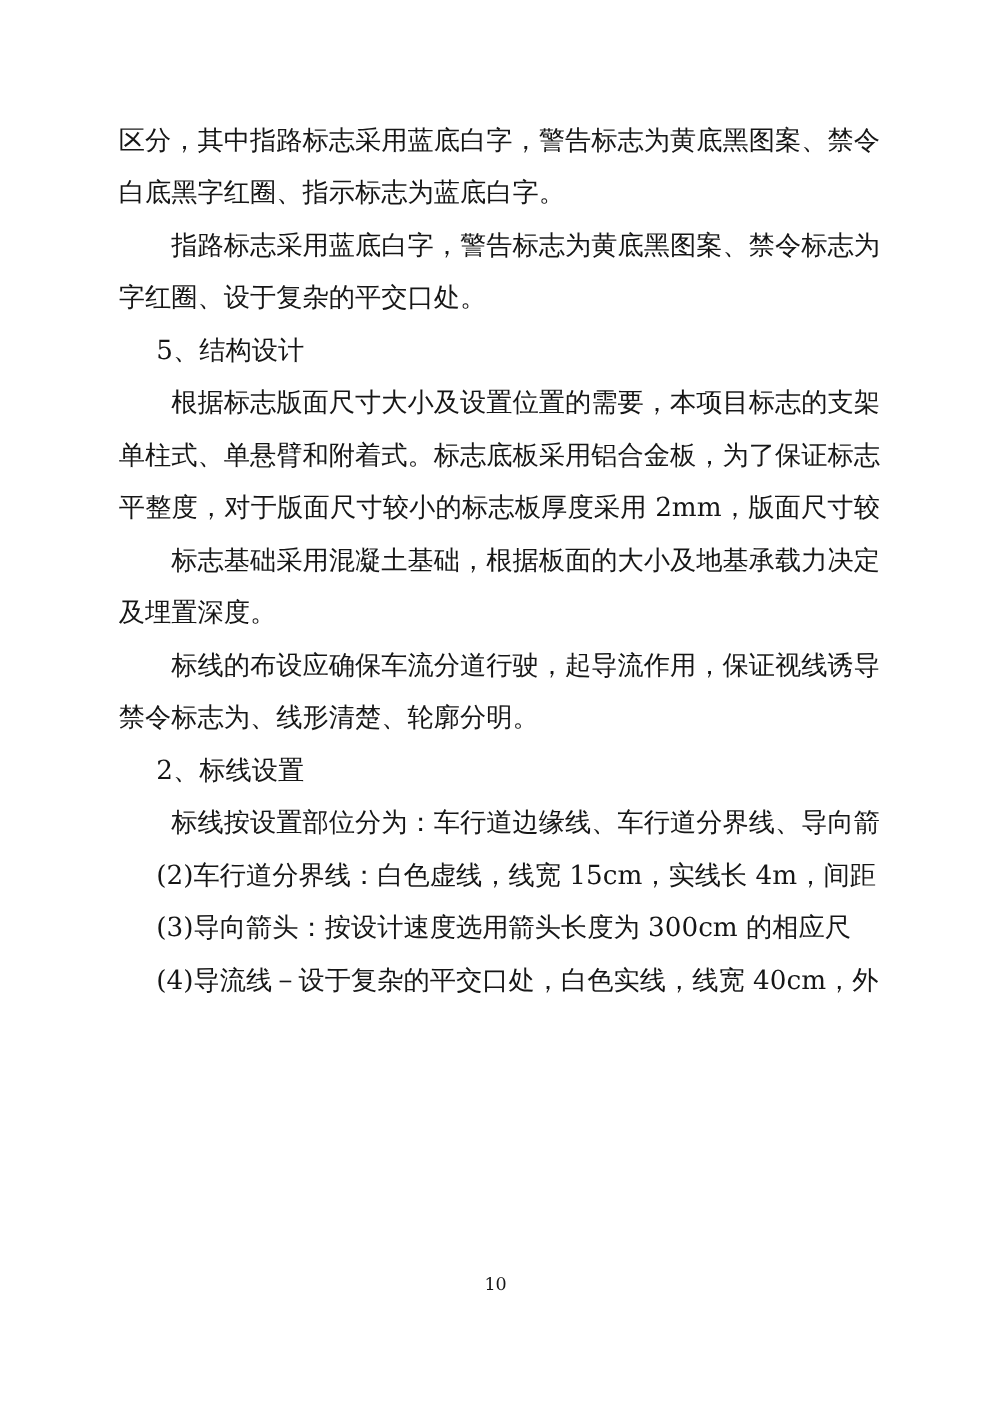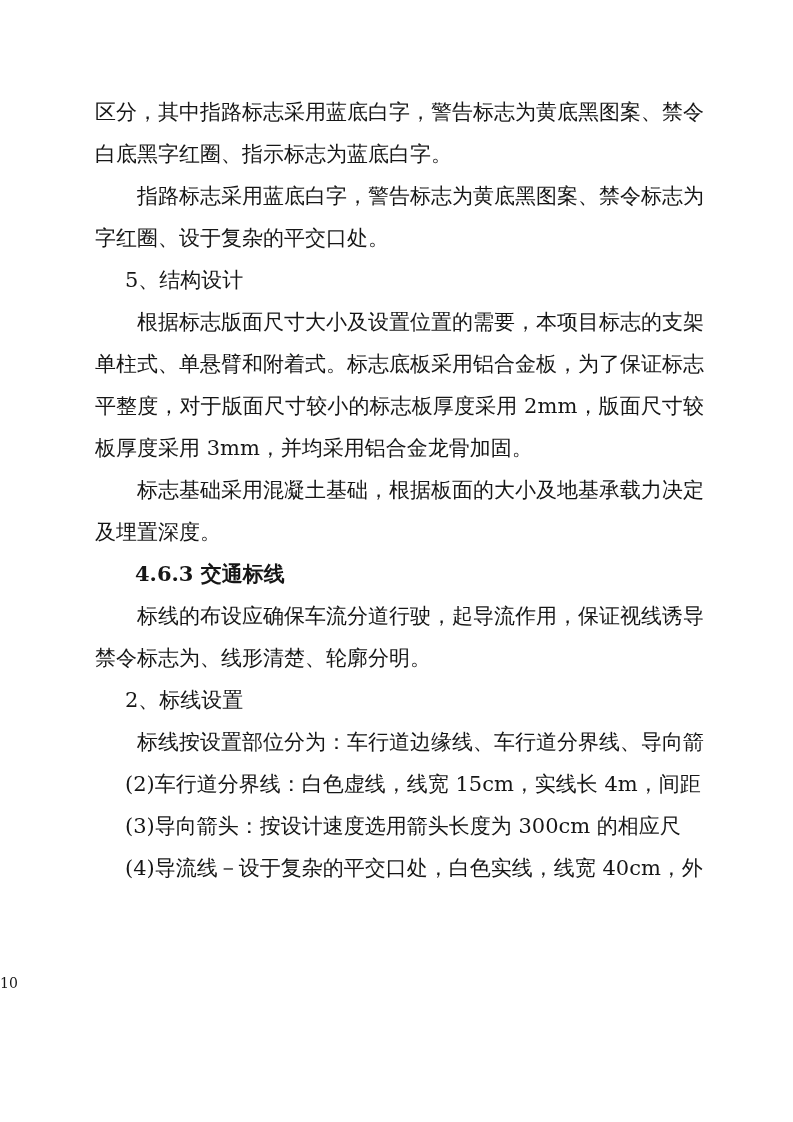--- a/index.html
+++ b/index.html
@@ -42,24 +42,24 @@
   }
   
   .para.body .line.first    { text-indent: 42px; }
   .para.item .line.first    { text-indent: 30px; }
   .para.heading .line.first { text-indent: 40px; }
   .para.heading .line {
     font-weight: bold;
   }
   .footer {
     position: absolute;
-    top: 973px;
+    top: 1018px;
     left: 0;
     width: 793px;
-    text-align: left;
+    text-align: center;
     font-size: 14px;
     line-height: 20px;
     color: #161616;
   }
 </style>
 </head>
 <body>
 
 <div class="page">
   <div class="content" id="doc-body">
@@ -71,28 +71,24 @@
         <div class="line first fill">指路标志采用蓝底白字，警告标志为黄底黑图案、禁令标志为白底黑</div>
         <div class="line">字红圈、设于复杂的平交口处。</div>
       </div>
       <div class="para item">
         <div class="line first">5、结构设计</div>
       </div>
       <div class="para body">
         <div class="line first fill">根据标志版面尺寸大小及设置位置的需要，本项目标志的支架结构有</div>
         <div class="line fill">单柱式、单悬臂和附着式。标志底板采用铝合金板，为了保证标志版面的</div>
         <div class="line fill">平整度，对于版面尺寸较小的标志板厚度采用 2mm，版面尺寸较大的标志</div>
-        <div class="line">板厚度采用 3mm，并均采用铝合金龙骨加固。</div>
       </div>
       <div class="para body">
         <div class="line first fill">标志基础采用混凝土基础，根据板面的大小及地基承载力决定其尺寸</div>
         <div class="line">及埋置深度。</div>
-      </div>
-      <div class="para heading">
-        <div class="line first">4.6.3 交通标线</div>
       </div>
       <div class="para body">
         <div class="line first fill">标线的布设应确保车流分道行驶，起导流作用，保证视线诱导良好，</div>
         <div class="line">禁令标志为、线形清楚、轮廓分明。</div>
       </div>
       <div class="para item">
         <div class="line first">2、标线设置</div>
       </div>
       <div class="para body">
         <div class="line first fill">标线按设置部位分为：车行道边缘线、车行道分界线、导向箭头、导</div>

